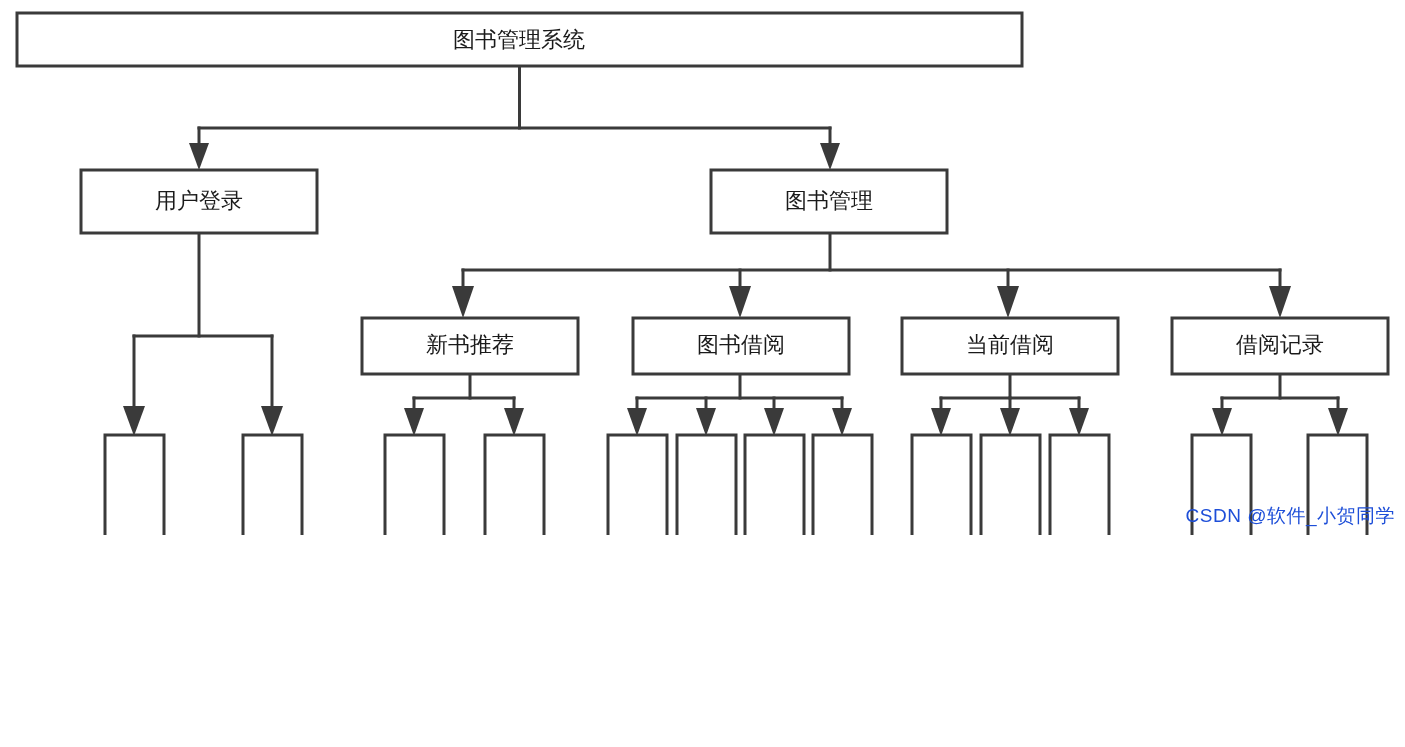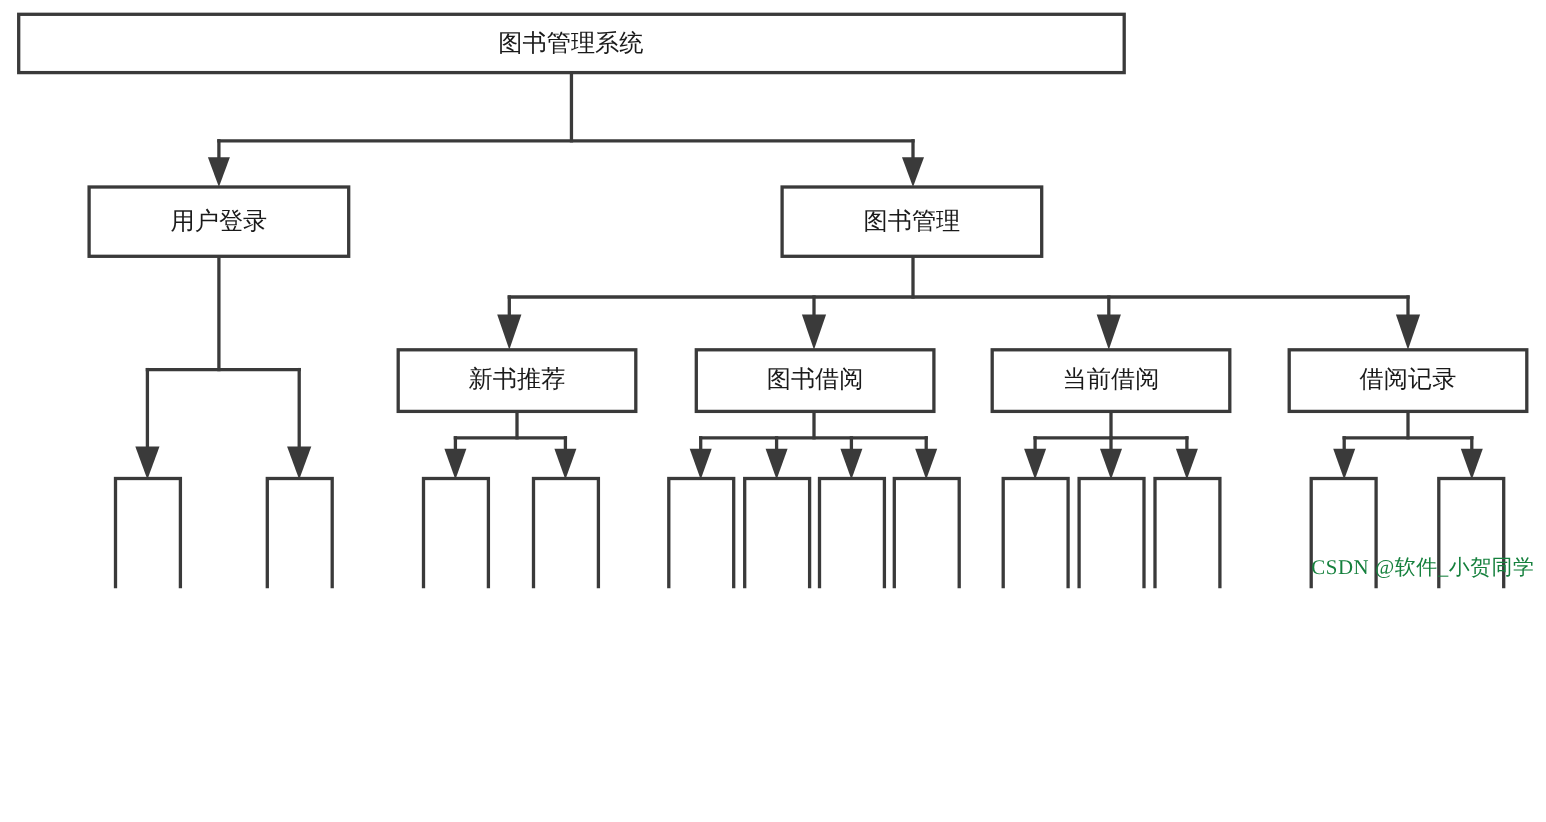--- a/index.html
+++ b/index.html
@@ -59,23 +59,23 @@
     align-items: center;
     justify-content: center;
     text-align: center;
     white-space: nowrap;
     pointer-events: none;
   }
   .watermark {
     position: absolute;
     right: 10px;
     bottom: 6px;
-    font-family: Liberation Serif, serif;
+    font-family: Liberation Sans, sans-serif;
     font-size: 19px;
-    color: #15803d;
+    color: #1d4ed8;
     letter-spacing: 0.5px;
     white-space: nowrap;
     margin-left: 40px;
   }
 </style>
 </head>
 <body>
 
 <div id="diagram-root">
 

